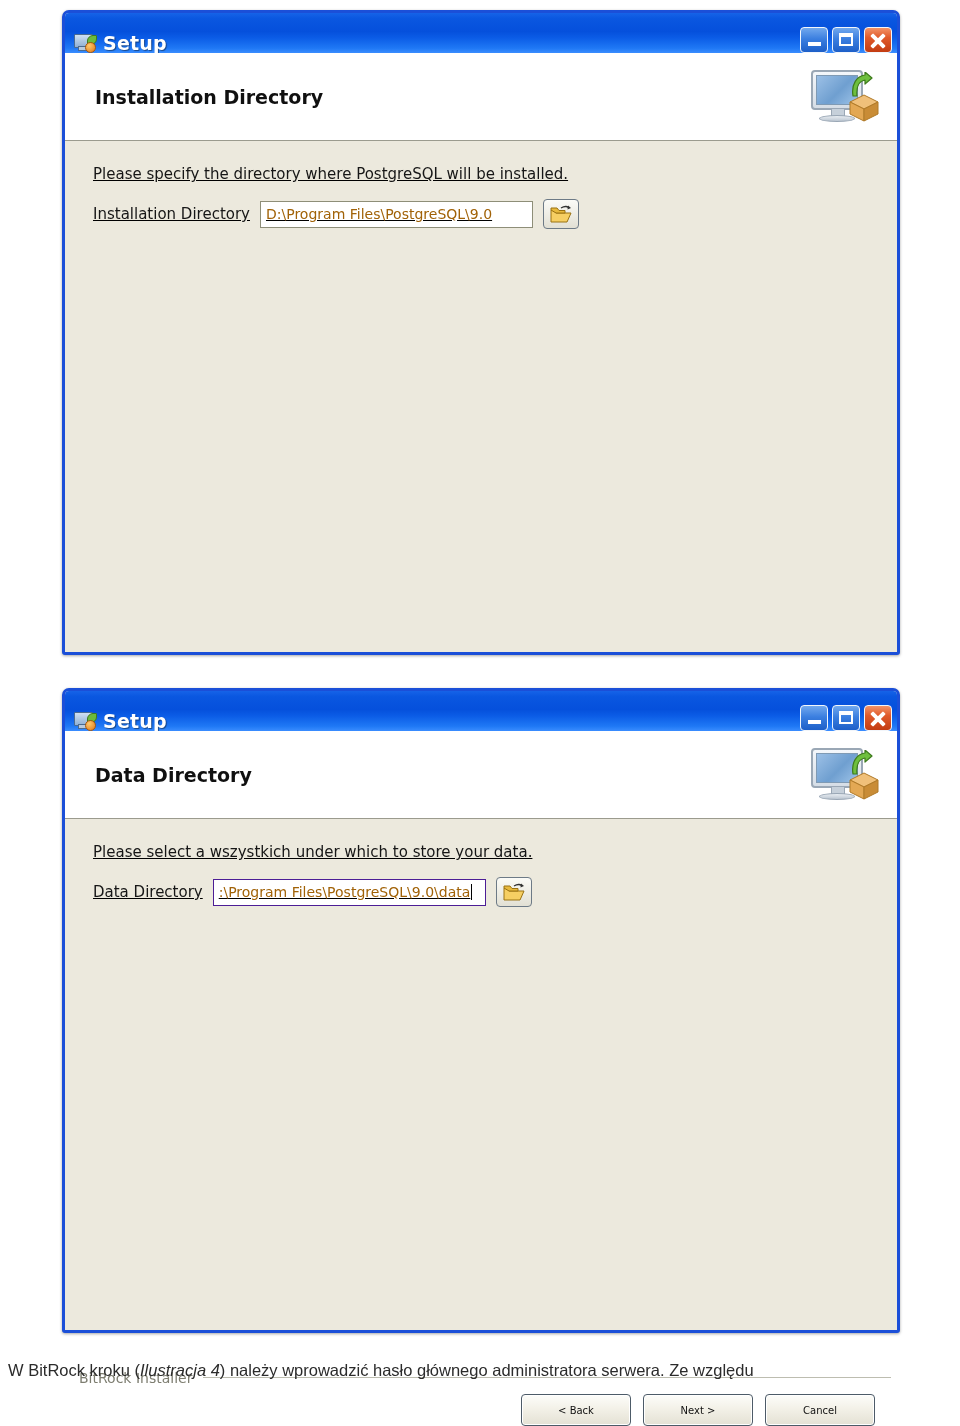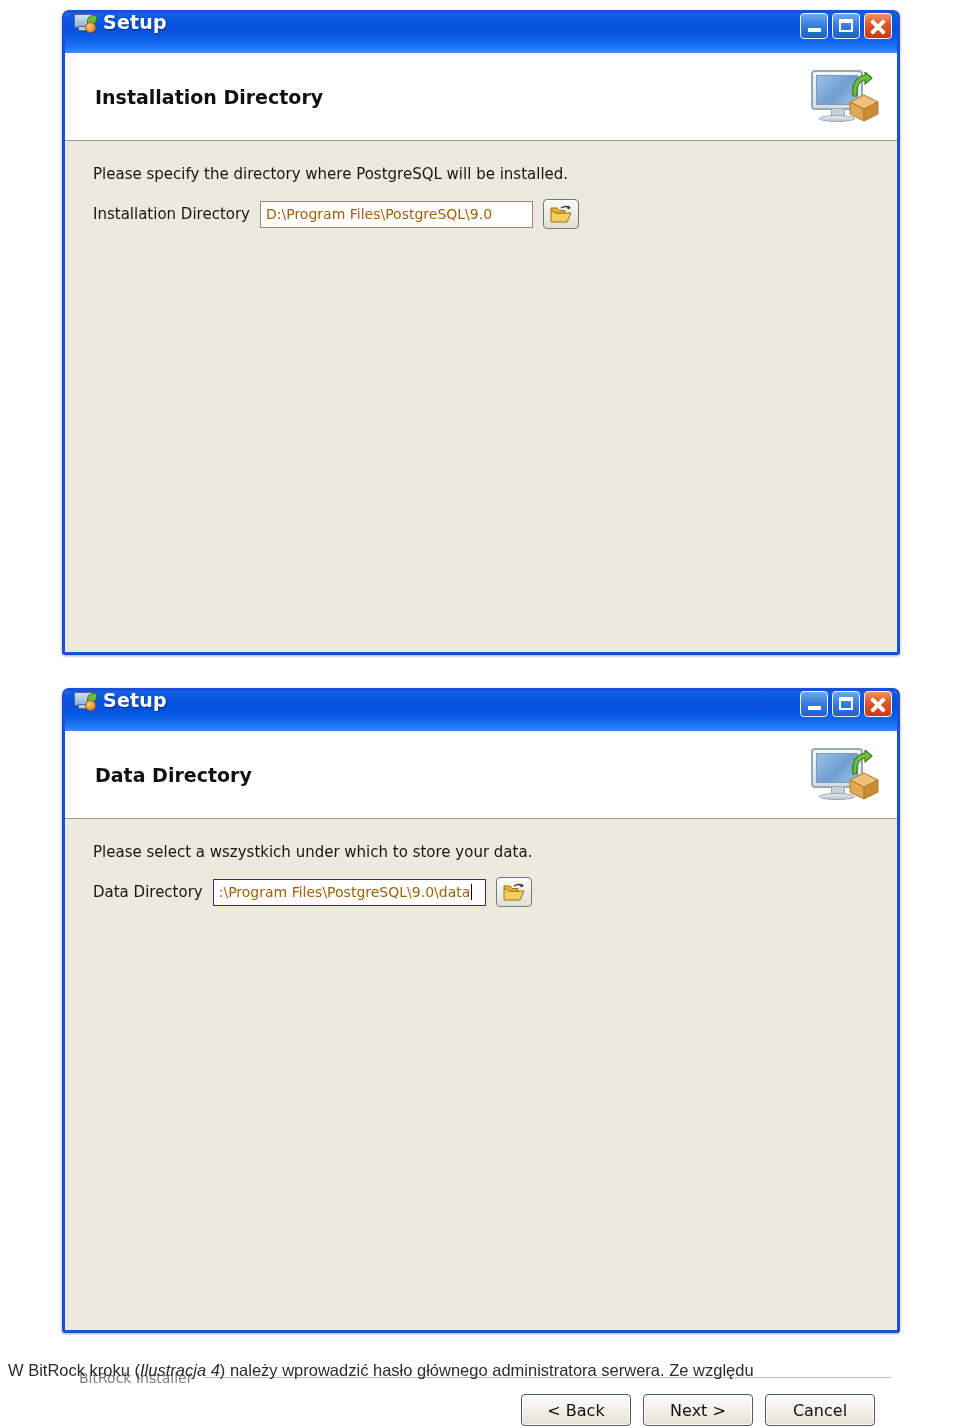--- a/index.html
+++ b/index.html
@@ -30,21 +30,21 @@
   .win-2 { top: 688px; height: 645px; }
 
   
   .titlebar {
     height: 40px;
     background: linear-gradient(to bottom,
       #1663e8 0%, #0a57e0 14%, #0550dc 46%,
       #0b5ce6 62%, #1f78f5 88%, #3a8dff 100%);
     border-radius: 4px 4px 0 0;
     display: flex;
-    align-items: flex-start;
+    align-items: flex-end;
     padding: 0 5px 0 9px;
     position: relative;
   }
   .title-icon {
     width: 22px; height: 20px;
     position: relative;
     flex: 0 0 auto;
     margin-right: 7px;
   }
   .ti-screen {
@@ -184,20 +184,21 @@
     position:absolute; left:40px; top:28px;
     width:30px; height:28px;
   }
 
   
   .content {
     position: relative;
     padding: 24px 24px 0 28px;
     box-sizing: border-box;
     height: 100%;
+    text-decoration: underline;
   }
   .instruction {
     font-size: 15px;
     color: #161616;
     margin: 0 0 16px 0;
   }
   .field-row {
     display: flex;
     align-items: center;
     gap: 10px;
@@ -271,21 +272,21 @@
     right: 22px; top: 28px;
     display: flex;
     gap: 12px;
   }
   .btn {
     width: 110px; height: 32px;
     background: linear-gradient(to bottom,#fdfdfa 0%,#f3f1e8 45%,#e4e1d4 100%);
     border: 1px solid #4d5b68;
     border-radius: 4px;
     box-sizing: border-box;
-    font-size: 16px;
+    font-size: 10px;
     color: #111;
     display: flex;
     align-items: center;
     justify-content: center;
     cursor: pointer;
     box-shadow: inset 0 0 0 1px #ffffff;
   }
 
   
   .caption {

